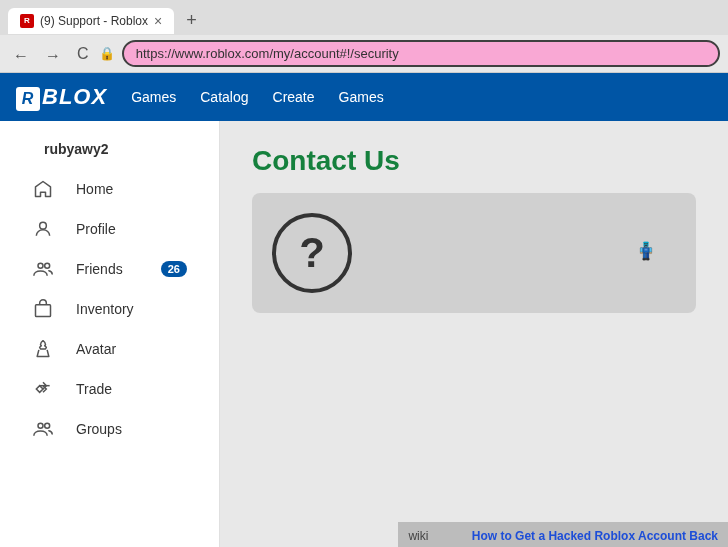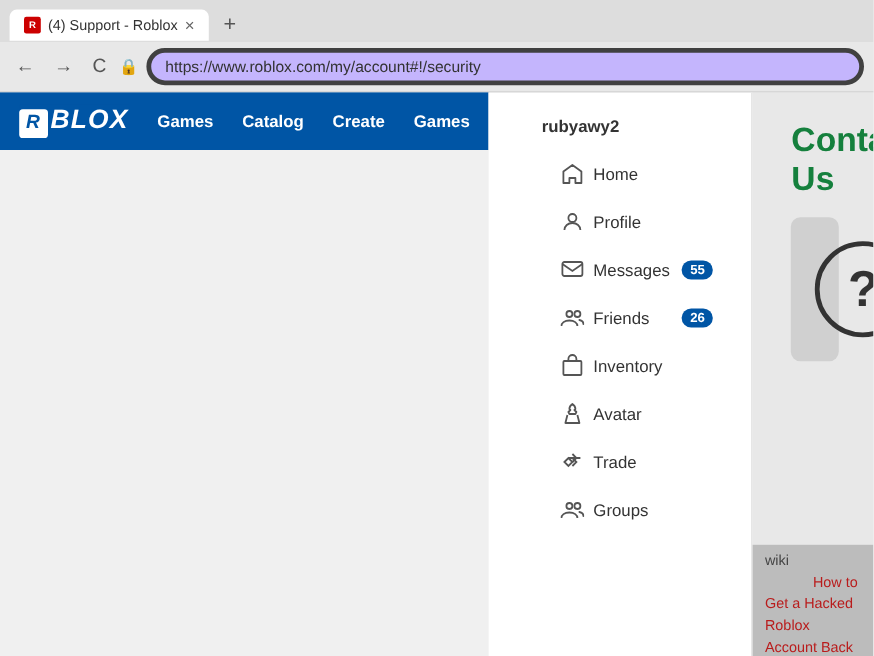--- a/index.html
+++ b/index.html
@@ -10,68 +10,68 @@
     .tab-bar { display: flex; align-items: center; padding: 6px 8px 0; background: #ddd; gap: 4px; }
     .tab { display: flex; align-items: center; background: white; border-radius: 6px 6px 0 0; padding: 5px 12px; font-size: 12px; color: #333; gap: 6px; min-width: 160px; }
     .tab-favicon { width: 14px; height: 14px; background: #cc0000; border-radius: 2px; display: inline-flex; align-items: center; justify-content: center; }
     .tab-favicon-inner { color: white; font-size: 8px; font-weight: bold; }
     .tab-close { margin-left: auto; cursor: pointer; color: #666; font-size: 14px; }
     .tab-new { background: transparent; border: none; font-size: 18px; color: #555; cursor: pointer; padding: 4px 8px; }
 
     .address-bar-row { display: flex; align-items: center; padding: 5px 8px; gap: 6px; background: #e8e8e8; }
     .nav-btn { background: none; border: none; font-size: 16px; color: #555; cursor: pointer; padding: 2px 5px; }
     .nav-btn:disabled { color: #bbb; cursor: default; }
-    .address-box { flex: 1; border: 4px solid #404040; border-radius: 16px; padding: 4px 12px; font-size: 13px; background: #c4b5fd; color: #333; outline: none; }
-
-    
-    .site-container { display: flex; height: calc(547px - 72px); }
+    .address-box { flex: 1; border: 2px solid #404040; border-radius: 16px; padding: 4px 12px; font-size: 13px; background: #f9a8d4; color: #333; outline: none; }
+
+    
+    .site-container { display: flex; flex-direction: column; height: calc(547px - 72px); }
 
     .roblox-header { background: #0055a5; display: flex; align-items: center; padding: 0 16px; height: 48px; gap: 24px; }
     .roblox-logo { color: white; font-size: 22px; font-weight: 900; letter-spacing: -1px; font-style: italic; background: #0055a5; }
     .nav-links { display: flex; gap: 24px; }
-    .nav-link { color: white; font-size: 14px; font-weight: 700; text-decoration: none; cursor: pointer; }
+    .nav-link { color: white; font-size: 14px; font-weight: 400; text-decoration: none; cursor: pointer; }
 
     
     .main-layout { display: flex; flex: 1; overflow: hidden; }
 
     
     .sidebar { width: 220px; background: white; border-right: 1px solid #e0e0e0; padding: 12px 0; flex-shrink: 0; }
     .sidebar-username { font-size: 14px; font-weight: 700; color: #333; padding: 8px 16px 12px; margin-left: 28px; }
 
-    .sidebar-item { display: flex; align-items: center; padding: 9px 32px; cursor: pointer; gap: 6px; margin-left: 27px; }
+    .sidebar-item { display: flex; align-items: center; padding: 9px 32px; cursor: pointer; gap: 22px; }
     .sidebar-icon { width: 22px; height: 22px; display: flex; align-items: center; justify-content: center; flex-shrink: 0; color: #555; }
     .sidebar-label { font-size: 14px; color: #333; flex: 1; }
     .badge { background: #0055a5; color: white; font-size: 11px; font-weight: 700; border-radius: 10px; padding: 2px 7px; min-width: 22px; text-align: center; }
 
     
     .content-area { flex: 1; background: #e8e8e8; overflow: hidden; position: relative; }
     .contact-us-header { text-align: left; padding: 24px 32px 16px; }
     .contact-us-title { font-size: 28px; font-weight: 900; color: #15803d; }
 
     .contact-card { background: #d0d0d0; border-radius: 8px; margin: 0 32px; padding: 20px; display: flex; align-items: center; gap: 20px; }
     .question-circle { width: 80px; height: 80px; border-radius: 50%; border: 4px solid #333; display: flex; align-items: center; justify-content: center; flex-shrink: 0; }
     .question-mark { font-size: 42px; font-weight: 700; color: #333; }
 
     .watermark { position: absolute; bottom: 0; right: 0; background: rgba(180,180,180,0.85); padding: 4px 10px; }
     .watermark-text { font-size: 12px; color: #444; }
-    .watermark-bold { font-weight: 400; color: #b91c1c; padding-left: 40px; }
+    .watermark-bold { font-weight: 700; color: #1d4ed8; padding-left: 40px; }
 
     
     svg { width: 20px; height: 20px; fill: none; stroke: currentColor; stroke-width: 1.8; }
   </style>
 </head>
 <body>
 
 <div class="browser-chrome">
   <div class="tab-bar">
     <div class="tab">
       <div class="tab-favicon">
         <span class="tab-favicon-inner">R</span>
       </div>
-      <span>(4) Support - Roblox</span>
+      <span>(9) Support - Roblox</span>
       <span class="tab-close">×</span>
     </div>
     <button class="tab-new">+</button>
   </div>
 
   <div class="address-bar-row">
     <button class="nav-btn">←</button>
     <button class="nav-btn">→</button>
     <button class="nav-btn">C</button>
     <span style="font-size:13px; color:#777;">🔒</span>
@@ -112,30 +112,20 @@
       <div class="sidebar-item">
         <div class="sidebar-icon">
           <svg viewBox="0 0 24 24">
               <circle cx="12" cy="8" r="4"></circle>
               <path d="M4 20c0-4 3.6-7 8-7s8 3 8 7"></path>
             </svg>
         </div>
         <span class="sidebar-label">Profile</span>
       </div>
 
-      <div class="sidebar-item">
-        <div class="sidebar-icon">
-          <svg viewBox="0 0 24 24">
-              <rect x="2" y="4" width="20" height="14" rx="2"></rect>
-              <path d="M2 6l10 7 10-7"></path>
-            </svg>
-        </div>
-        <span class="sidebar-label">Messages</span>
-        <span class="badge">55</span>
-      </div>
 
       <div class="sidebar-item">
         <div class="sidebar-icon">
           <svg viewBox="0 0 24 24">
               <circle cx="9" cy="8" r="3"></circle>
               <circle cx="17" cy="8" r="3"></circle>
               <path d="M1 20c0-3 3-5.5 8-5.5s8 2.5 8 5.5"></path>
               <path d="M19 14c2.5.5 4 2 4 4" stroke-linecap="round"></path>
             </svg>
         </div>

